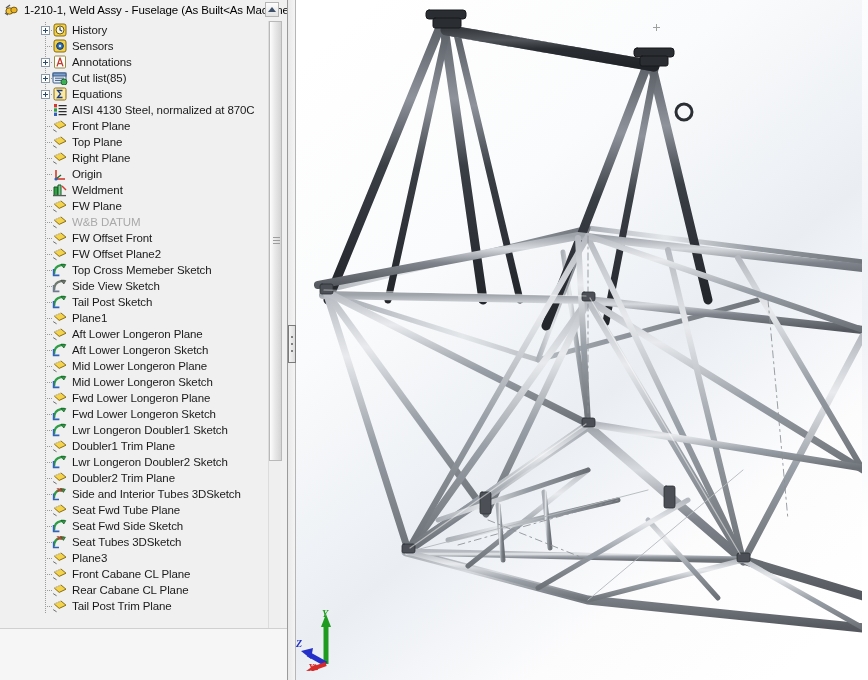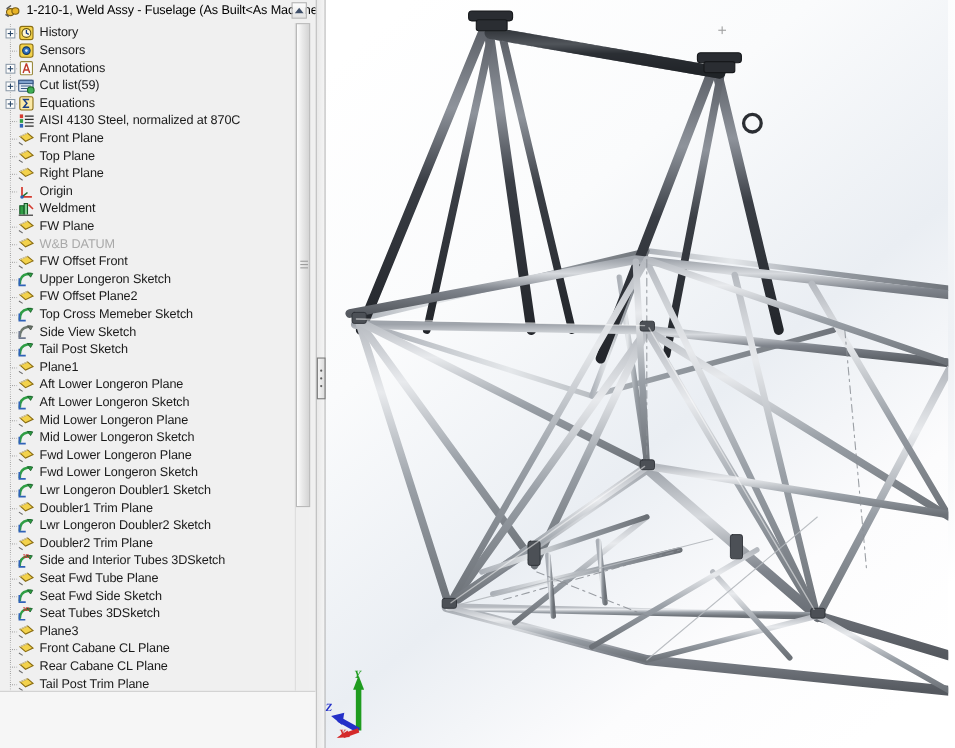--- a/index.html
+++ b/index.html
@@ -59,20 +59,21 @@
   }
   #tree-list { padding-top: 1px; }
 
   .tnode {
     position: relative;
     height: 16px;
     display: flex; align-items: center;
     white-space: nowrap;
     padding-left: 4px;
     cursor: default;
+    margin-left: 36px;
   }
   .tnode .label {
     font-size: 11.5px; color: #1a1a1a;
     line-height: 14px;
     margin-left: 4px;
     letter-spacing: -0.1px;
   }
   .tnode.dim .label { color: #a9a9a9; }
 
   
@@ -267,21 +268,21 @@
             <span class="dash"></span>
             <span class="expander"></span>
             <span class="ticon">
               <svg width="16" height="14" viewBox="0 0 16 14">
                 <rect x="1" y="2" width="13" height="10" rx="1" fill="#e7eef8" stroke="#3b5a86"></rect>
                 <rect x="1" y="2" width="13" height="3" fill="#7ea0cd" stroke="#3b5a86"></rect>
                 <path d="M3 7.2h9M3 9.4h9" stroke="#3b5a86" stroke-width="1"></path>
                 <circle cx="12" cy="11" r="3" fill="#3fae54" stroke="#1f6b2c"></circle>
               </svg>
             </span>
-            <span class="label">Cut list(59)</span>
+            <span class="label">Cut list(85)</span>
           </div>
           <div class="tnode root-level">
             <span class="stem"></span>
             <span class="dash"></span>
             <span class="expander"></span>
             <span class="ticon">
               <svg width="16" height="14" viewBox="0 0 16 14">
                 <rect x="2" y="1" width="12" height="12" rx="1.5" fill="#fbe9a6" stroke="#8a6d12"></rect>
                 <path d="M10.5 3.5H5.5l3 3.4-3 3.6h5" stroke="#1b3f86" stroke-width="1.3" fill="none"></path>
               </svg>
@@ -391,32 +392,20 @@
             <span class="stem"></span>
             <span class="dash"></span>
             <span class="ticon">
               <svg width="16" height="14" viewBox="0 0 16 14">
                 <path d="M2.2 5 L9 2 L14 6.2 L7.2 9.4 Z" fill="#f3d24c" stroke="#8a6d12" stroke-width="1"></path>
                 <path d="M2.2 5 L9 2" stroke="#ffffff" stroke-width="0.8" opacity="0.8"></path>
                 <path d="M1.2 10.6 L4.6 12.8" stroke="#6b6b6b" stroke-width="1"></path>
               </svg>
             </span>
             <span class="label">FW Offset Front</span>
-          </div>
-          <div class="tnode root-level">
-            <span class="stem"></span>
-            <span class="dash"></span>
-            <span class="ticon">
-              <svg width="16" height="14" viewBox="0 0 16 14">
-                <path d="M2 11.6 C2 7 4 3 8.8 2.2 L12.6 2" stroke="#2f9e44" stroke-width="2.3" fill="none"></path>
-                <path d="M9 1.2 L13.8 1.6 L11.8 5 Z" fill="#2f9e44" stroke="#155724" stroke-width="0.7"></path>
-                <path d="M1.6 6 L1.6 12.4 L7.4 12.4" stroke="#2f62b8" stroke-width="1.6" fill="none"></path>
-              </svg>
-            </span>
-            <span class="label">Upper Longeron Sketch</span>
           </div>
           <div class="tnode root-level">
             <span class="stem"></span>
             <span class="dash"></span>
             <span class="ticon">
               <svg width="16" height="14" viewBox="0 0 16 14">
                 <path d="M2.2 5 L9 2 L14 6.2 L7.2 9.4 Z" fill="#f3d24c" stroke="#8a6d12" stroke-width="1"></path>
                 <path d="M2.2 5 L9 2" stroke="#ffffff" stroke-width="0.8" opacity="0.8"></path>
                 <path d="M1.2 10.6 L4.6 12.8" stroke="#6b6b6b" stroke-width="1"></path>
               </svg>

